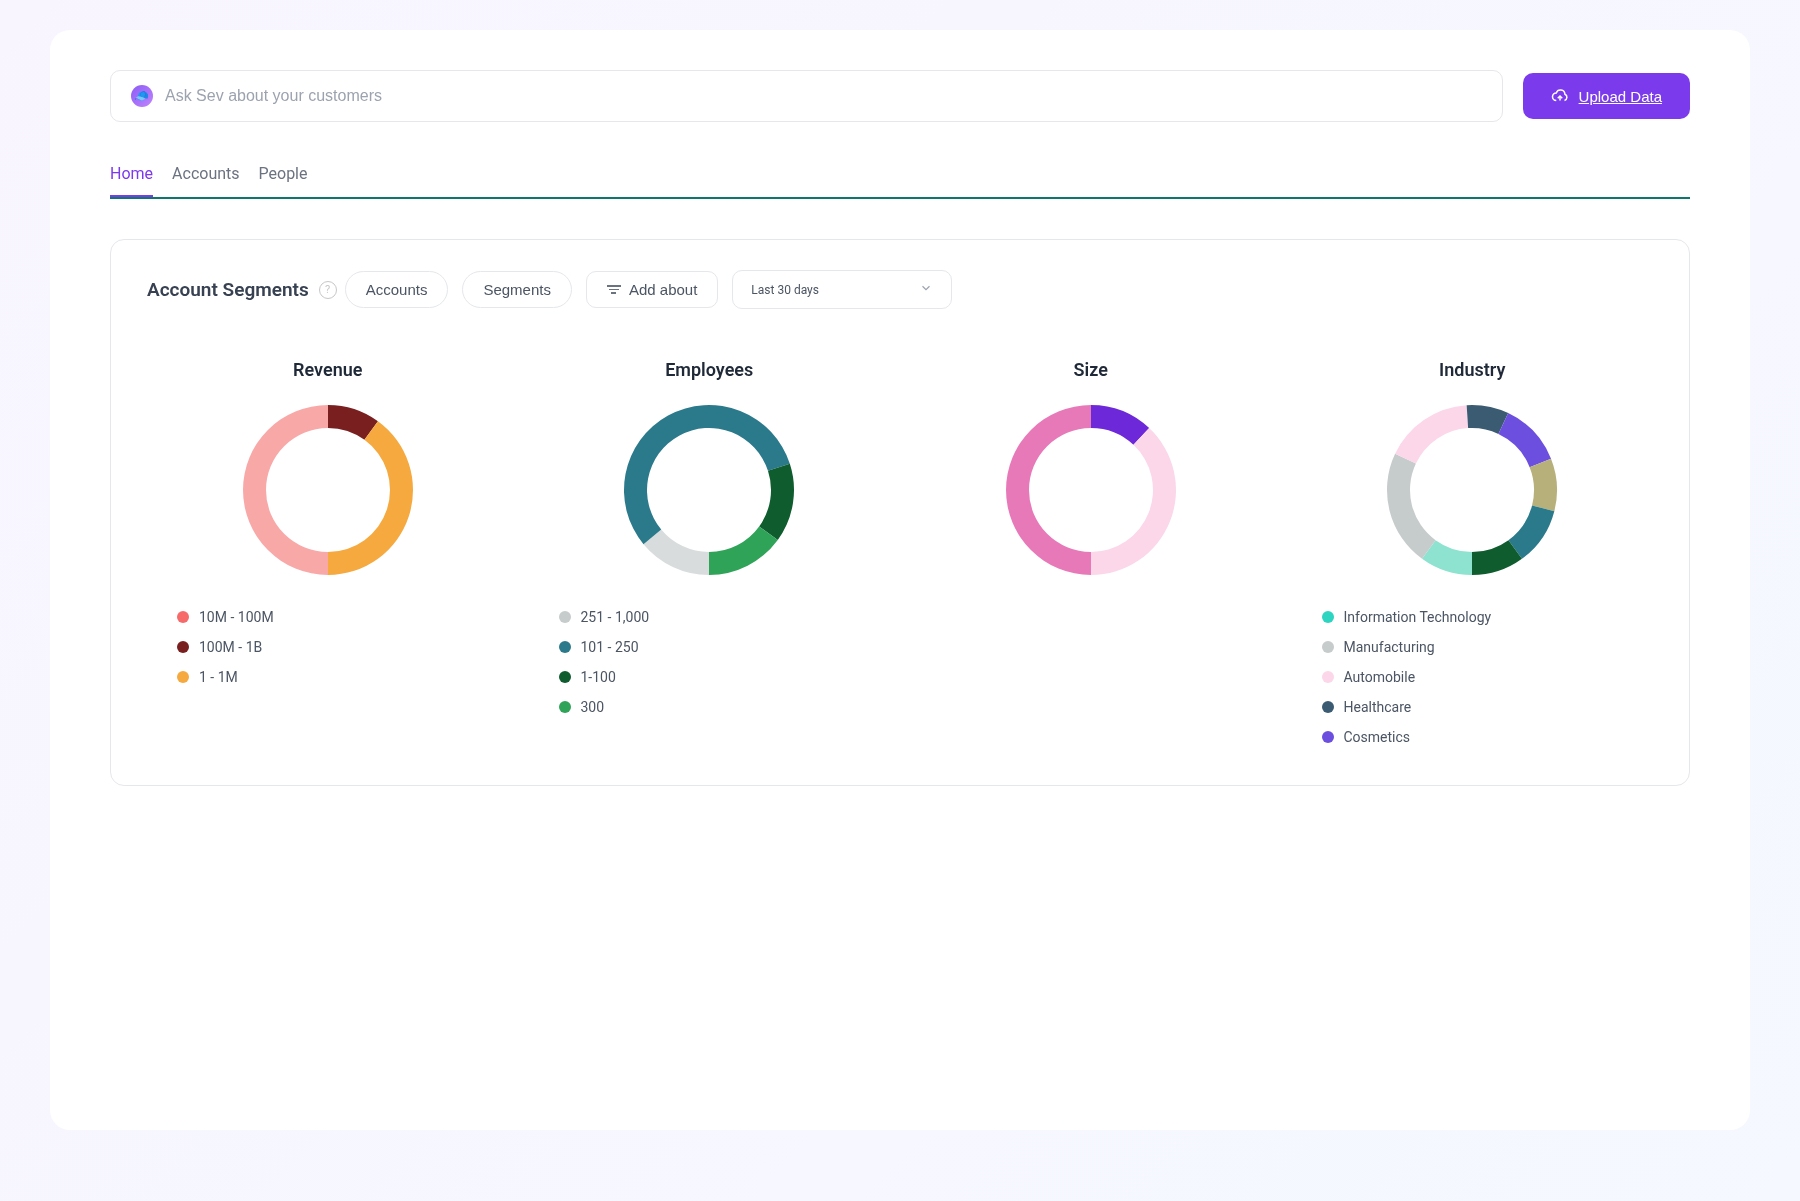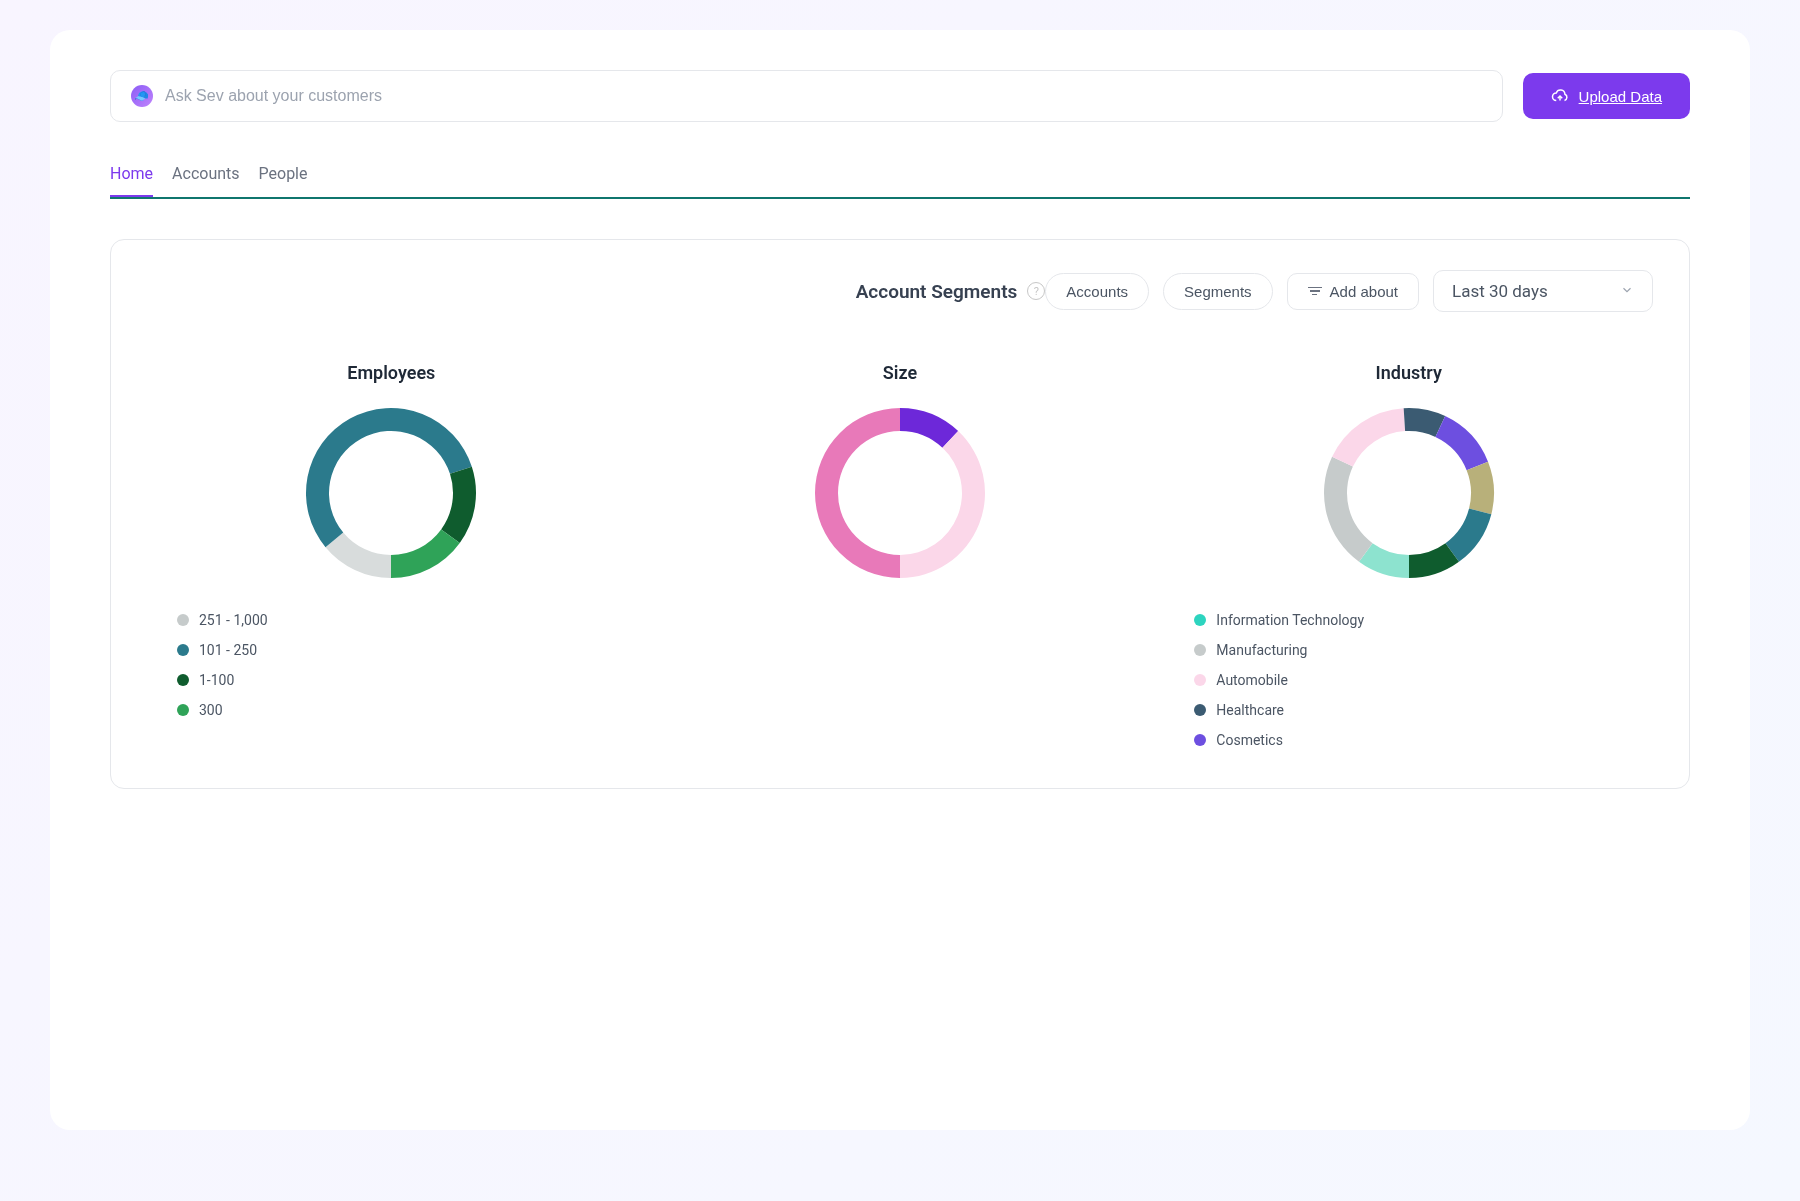--- a/index.html
+++ b/index.html
@@ -84,23 +84,24 @@
   color: #7c3aed;
   border-bottom-color: #7c3aed;
 }
 .card {
   border: 1px solid #e5e7eb;
   border-radius: 14px;
   padding: 30px 36px 40px;
 }
 .card-header {
   display: flex;
-  justify-content: flex-end;
+  justify-content: flex-start;
   align-items: center;
   margin-bottom: 50px;
+  gap: 8px;
 }
 .card-title-wrap {
   display: flex;
   align-items: center;
   gap: 10px;
 }
 .card-title {
   font-size: 19px;
   font-weight: 600;
   color: #374151;
@@ -141,21 +142,21 @@
   cursor: pointer;
   display: flex;
   align-items: center;
   gap: 8px;
 }
 .date-select {
   padding: 10px 18px;
   border: 1px solid #e5e7eb;
   border-radius: 10px;
   background: #fff;
-  font-size: 17px;
+  font-size: 12px;
   color: #4b5563;
   cursor: pointer;
   display: flex;
   align-items: center;
   justify-content: space-between;
   min-width: 220px;
 }
 .chevron { color: #9ca3af; }
 .charts-row {
   display: flex;
@@ -252,20 +253,42 @@
             <svg width="14" height="14" viewBox="0 0 24 24" fill="none" stroke="currentColor" stroke-width="2">
                 <path d="M6 9l6 6 6-6"></path>
               </svg>
           </span>
         </div>
       </div>
     </div>
 
     <div class="charts-row" id="charts-row">
         <div class="chart-col">
+          <div class="chart-title">Revenue</div>
+          <div class="donut-wrap"><svg width="180" height="180" viewBox="0 0 180 180">
+              <path d="M 89.99999999999999 5 A 85 85 0 0 0 90 175 L 90 152 A 62 62 0 0 1 89.99999999999999 28 Z" fill="#f9a8a8"></path>
+              <path d="M 139.96174644486018 21.23355547812946 A 85 85 0 0 0 89.99999999999999 5 L 89.99999999999999 28 A 62 62 0 0 1 126.44268564213331 39.84094634875325 Z" fill="#7a1f1f"></path>
+              <path d="M 90.00000000000003 175 A 85 85 0 0 0 139.96174644486018 21.23355547812946 L 126.44268564213331 39.84094634875325 A 62 62 0 0 1 90.00000000000001 152 Z" fill="#f5a93f"></path>
+            </svg></div>
+          <div class="legend">
+            <div class="legend-item">
+              <span class="legend-dot" style="background: rgb(247, 106, 106);"></span>
+              <span class="legend-label">10M - 100M</span>
+            </div>
+            <div class="legend-item">
+              <span class="legend-dot" style="background: rgb(122, 31, 31);"></span>
+              <span class="legend-label">100M - 1B</span>
+            </div>
+            <div class="legend-item">
+              <span class="legend-dot" style="background: rgb(245, 169, 63);"></span>
+              <span class="legend-label">1 - 1M</span>
+            </div>
+          </div>
+        </div>
+        <div class="chart-col">
           <div class="chart-title">Employees</div>
           <div class="donut-wrap"><svg width="180" height="180" viewBox="0 0 180 180">
               <path d="M 24.50637436405792 144.18103912863864 A 85 85 0 0 0 90 175 L 90 152 A 62 62 0 0 1 42.22817894790107 129.52028736441878 Z" fill="#d8dcdc"></path>
               <path d="M 170.83980388508803 63.733555478129446 A 85 85 0 1 0 24.50637436405792 144.18103912863864 L 42.22817894790107 129.52028736441878 A 62 62 0 1 1 148.96550401029953 70.84094634875325 Z" fill="#2b7a8c"></path>
               <path d="M 158.76644452187048 139.96174644486024 A 85 85 0 0 0 170.83980388508803 63.733555478129446 L 148.96550401029953 70.84094634875325 A 62 62 0 0 1 140.15905365124672 126.44268564213337 Z" fill="#0f5c2e"></path>
               <path d="M 90.00000000000003 175 A 85 85 0 0 0 158.76644452187048 139.96174644486024 L 140.15905365124672 126.44268564213337 A 62 62 0 0 1 90.00000000000001 152 Z" fill="#2fa358"></path>
             </svg></div>
           <div class="legend">
             <div class="legend-item">
               <span class="legend-dot" style="background: rgb(198, 203, 203);"></span>

